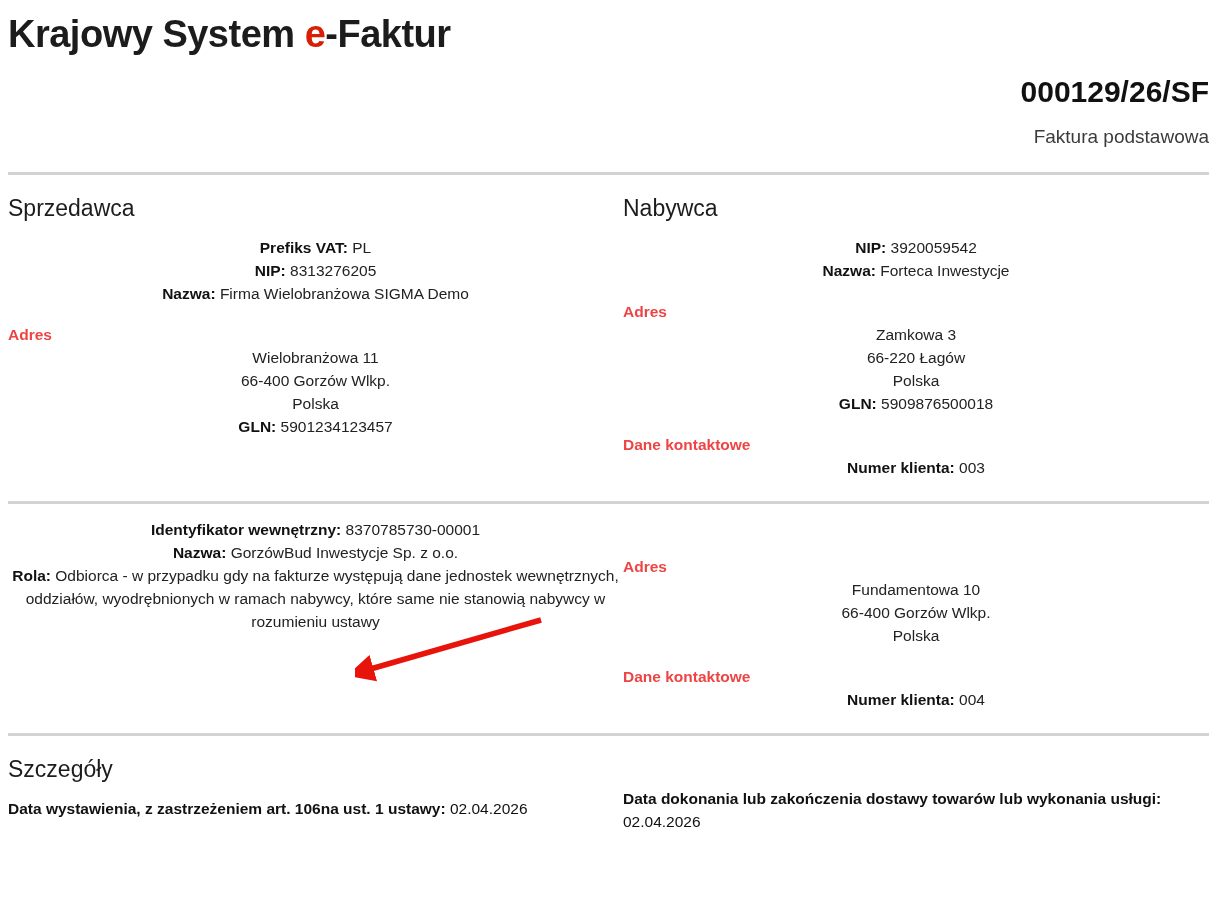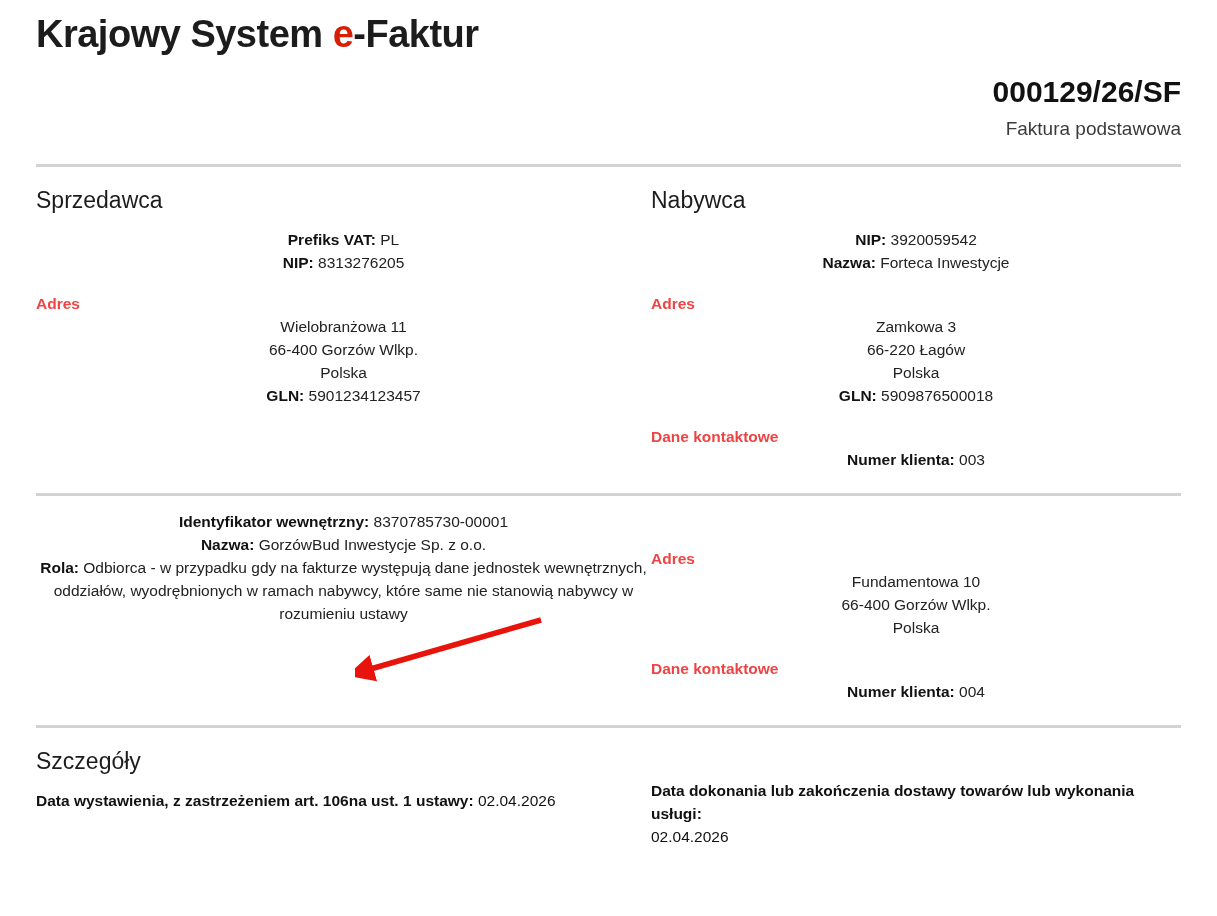--- a/index.html
+++ b/index.html
@@ -9,21 +9,21 @@
   }
   body {
     width: 1217px;
     height: 916px;
     font-family: "Liberation Sans", sans-serif;
     color: #1c1c1c;
     overflow: hidden;
     position: relative;
   }
   .page {
-    padding: 0 36px;
+    padding: 0 8px;
     box-sizing: border-box;
     width: 1217px;
     position: relative;
   }
   
   .app-title {
     font-size: 38px;
     font-weight: bold;
     letter-spacing: -0.5px;
     margin: 12px 0 0 0;
@@ -43,21 +43,21 @@
   }
   .invoice-meta .number {
     font-size: 30px;
     font-weight: bold;
     color: #111;
     margin-top: 4px;
   }
   .invoice-meta .subtype {
     font-size: 19px;
     color: #3b3b3b;
-    margin-top: 4px;
+    margin-top: 12px;
   }
   .rule {
     border: 0;
     border-top: 3px solid #d3d3d3;
     margin: 22px 0 0 0;
   }
   
   .section {
     padding-top: 14px;
   }
@@ -140,20 +140,21 @@
   </div>
 
   <hr class="rule">
 
   <div class="section cols">
 
     <div class="col-left">
       <h2 class="section-title">Sprzedawca</h2>
       <div class="line"><span class="k">Prefiks VAT:</span> <span>PL</span></div>
       <div class="line"><span class="k">NIP:</span> <span>8313276205</span></div>
+      <div class="line"><span class="k">Nazwa:</span> <span>Firma Wielobranżowa SIGMA Demo</span></div>
 
       <div class="group">
         <div class="block-label">Adres</div>
         <div class="line">Wielobranżowa 11</div>
         <div class="line">66-400 Gorzów Wlkp.</div>
         <div class="line">Polska</div>
         <div class="line"><span class="k">GLN:</span> <span>5901234123457</span></div>
       </div>
     </div>
 

